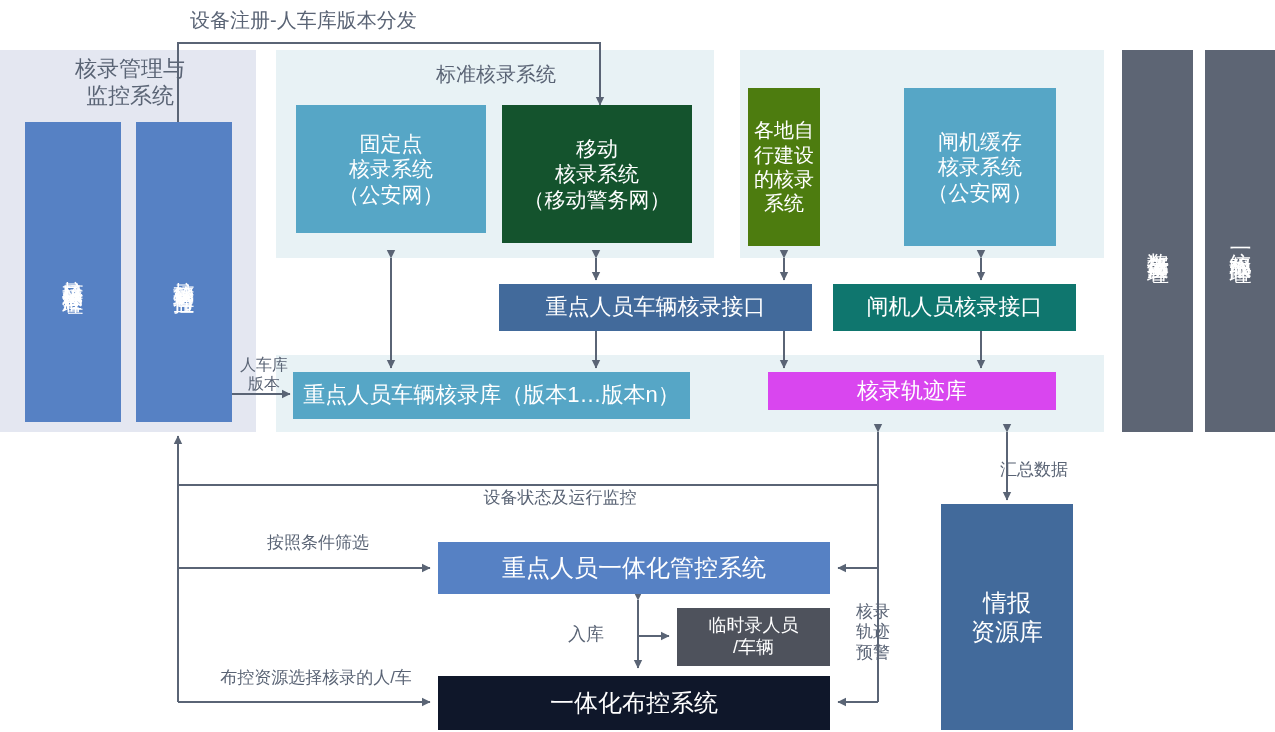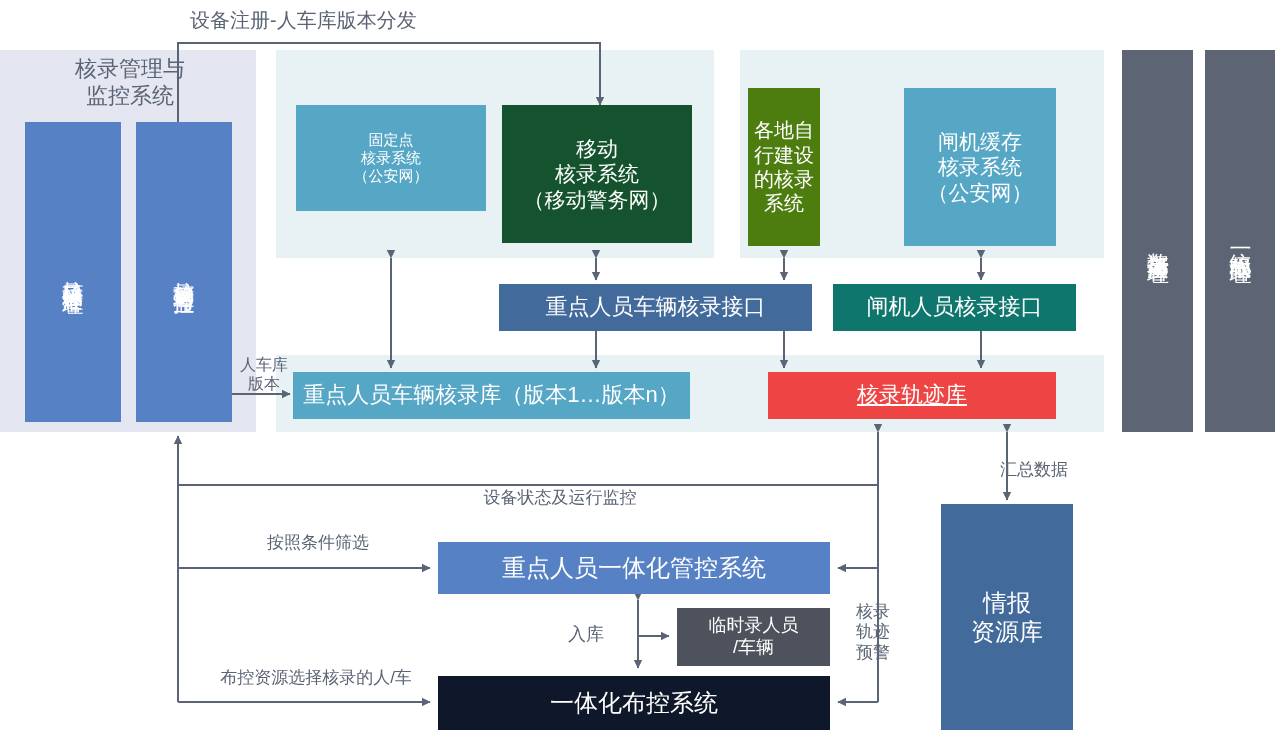--- a/index.html
+++ b/index.html
@@ -74,32 +74,33 @@
 
       <path d="M1007,432 L1007,500" marker-start="url(#ahs)" marker-end="url(#ahs)"></path>
 
       <path d="M638,600 L638,668" marker-start="url(#ahs)" marker-end="url(#ahs)"></path>
       <path d="M638,636 L669,636" marker-end="url(#ahs)"></path>
     </g>
   </svg>
 
   <div class="grouplabel" style="left:40px;top:56px;width:180px;font-size:22px;">核录管理与
 监控系统</div>
+  <div class="grouplabel" style="left:300px;top:62px;width:392px;font-size:20px;">标准核录系统</div>
 
   <div class="edge-label" style="left:190px;top:8px;width:340px;font-size:20px;text-align:left;">设备注册-人车库版本分发</div>
 
   <div class="box" style="left:25px;top:122px;width:96px;height:300px;background:#5681C4;font-size:21px;">
     <span class="vlabel">核录接口标准管理</span>
   </div>
 
   <div class="box" style="left:136px;top:122px;width:96px;height:300px;background:#5681C4;font-size:21px;">
     <span class="vlabel">核录管理与监控</span>
   </div>
 
-  <div class="box" style="left:296px;top:105px;width:190px;height:106px;background:#56A6C6;font-size:15px;white-space:pre-line;">
+  <div class="box" style="left:296px;top:105px;width:190px;height:128px;background:#56A6C6;font-size:21px;white-space:pre-line;">
     <span>固定点
 核录系统
 （公安网）</span>
   </div>
 
   <div class="box" style="left:502px;top:105px;width:190px;height:138px;background:#14532d;font-size:21px;white-space:pre-line;">
     <span>移动
 核录系统
 （移动警务网）</span>
   </div>
@@ -122,21 +123,21 @@
   </div>
 
   <div class="box" style="left:833px;top:284px;width:243px;height:47px;background:#0f766e;font-size:22px;">
     <span>闸机人员核录接口</span>
   </div>
 
   <div class="box" style="left:293px;top:372px;width:397px;height:47px;background:#56A6C6;font-size:22px;">
     <span>重点人员车辆核录库（版本1…版本n）</span>
   </div>
 
-  <div class="box" style="left:768px;top:372px;width:288px;height:47px;background:#ef4444;font-size:22px;text-decoration:underline;">
+  <div class="box" style="left:768px;top:372px;width:288px;height:38px;background:#d946ef;font-size:22px;">
     <span>核录轨迹库</span>
   </div>
 
   <div class="box" style="left:1122px;top:50px;width:71px;height:382px;background:#5D6574;font-size:22px;">
     <span class="vlabel">数据质量管理</span>
   </div>
 
   <div class="box" style="left:1205px;top:50px;width:70px;height:382px;background:#5D6574;font-size:22px;">
     <span class="vlabel">统一权限管理</span>
   </div>

